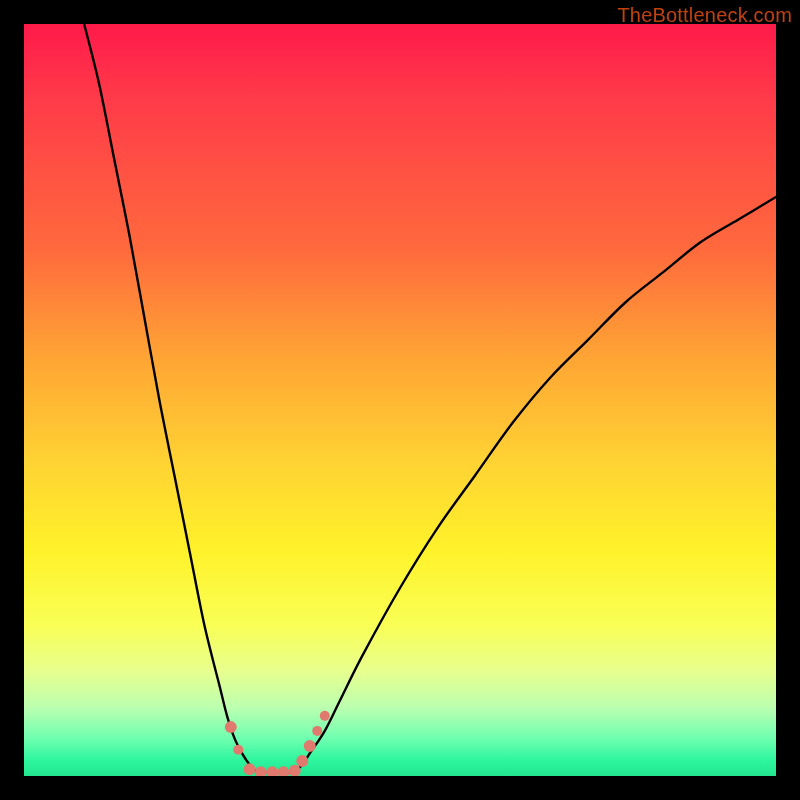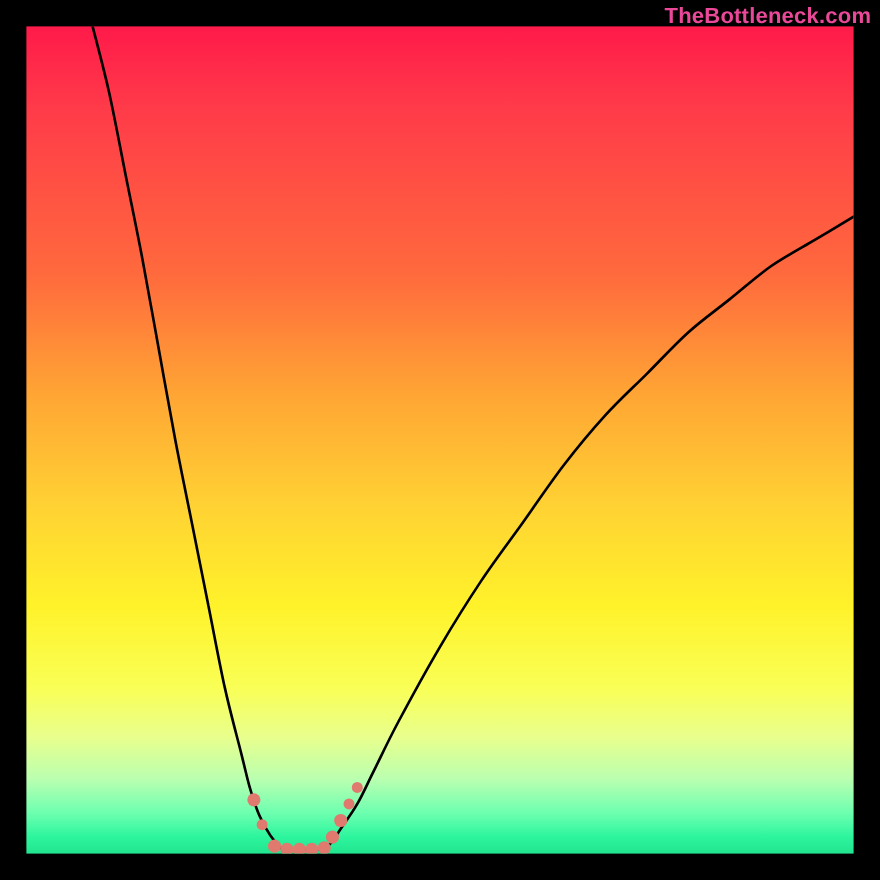--- a/index.html
+++ b/index.html
@@ -38,23 +38,23 @@
       #baffb0 91%,
       #6fffb0 95%,
       #2cf59d 98%,
       #22e58e 100%
     );
   }
   .watermark {
     position: absolute;
     top: 4px;
     right: 8px;
-    color: #ec4899;
+    color: #c2410c;
     font-size: 20px;
-    font-weight: 700;
+    font-weight: 400;
     letter-spacing: 0.2px;
     user-select: none;
   }
   svg.curve {
     position: absolute;
     left: 0;
     top: 0;
     width: 752px;
     height: 752px;
   }

